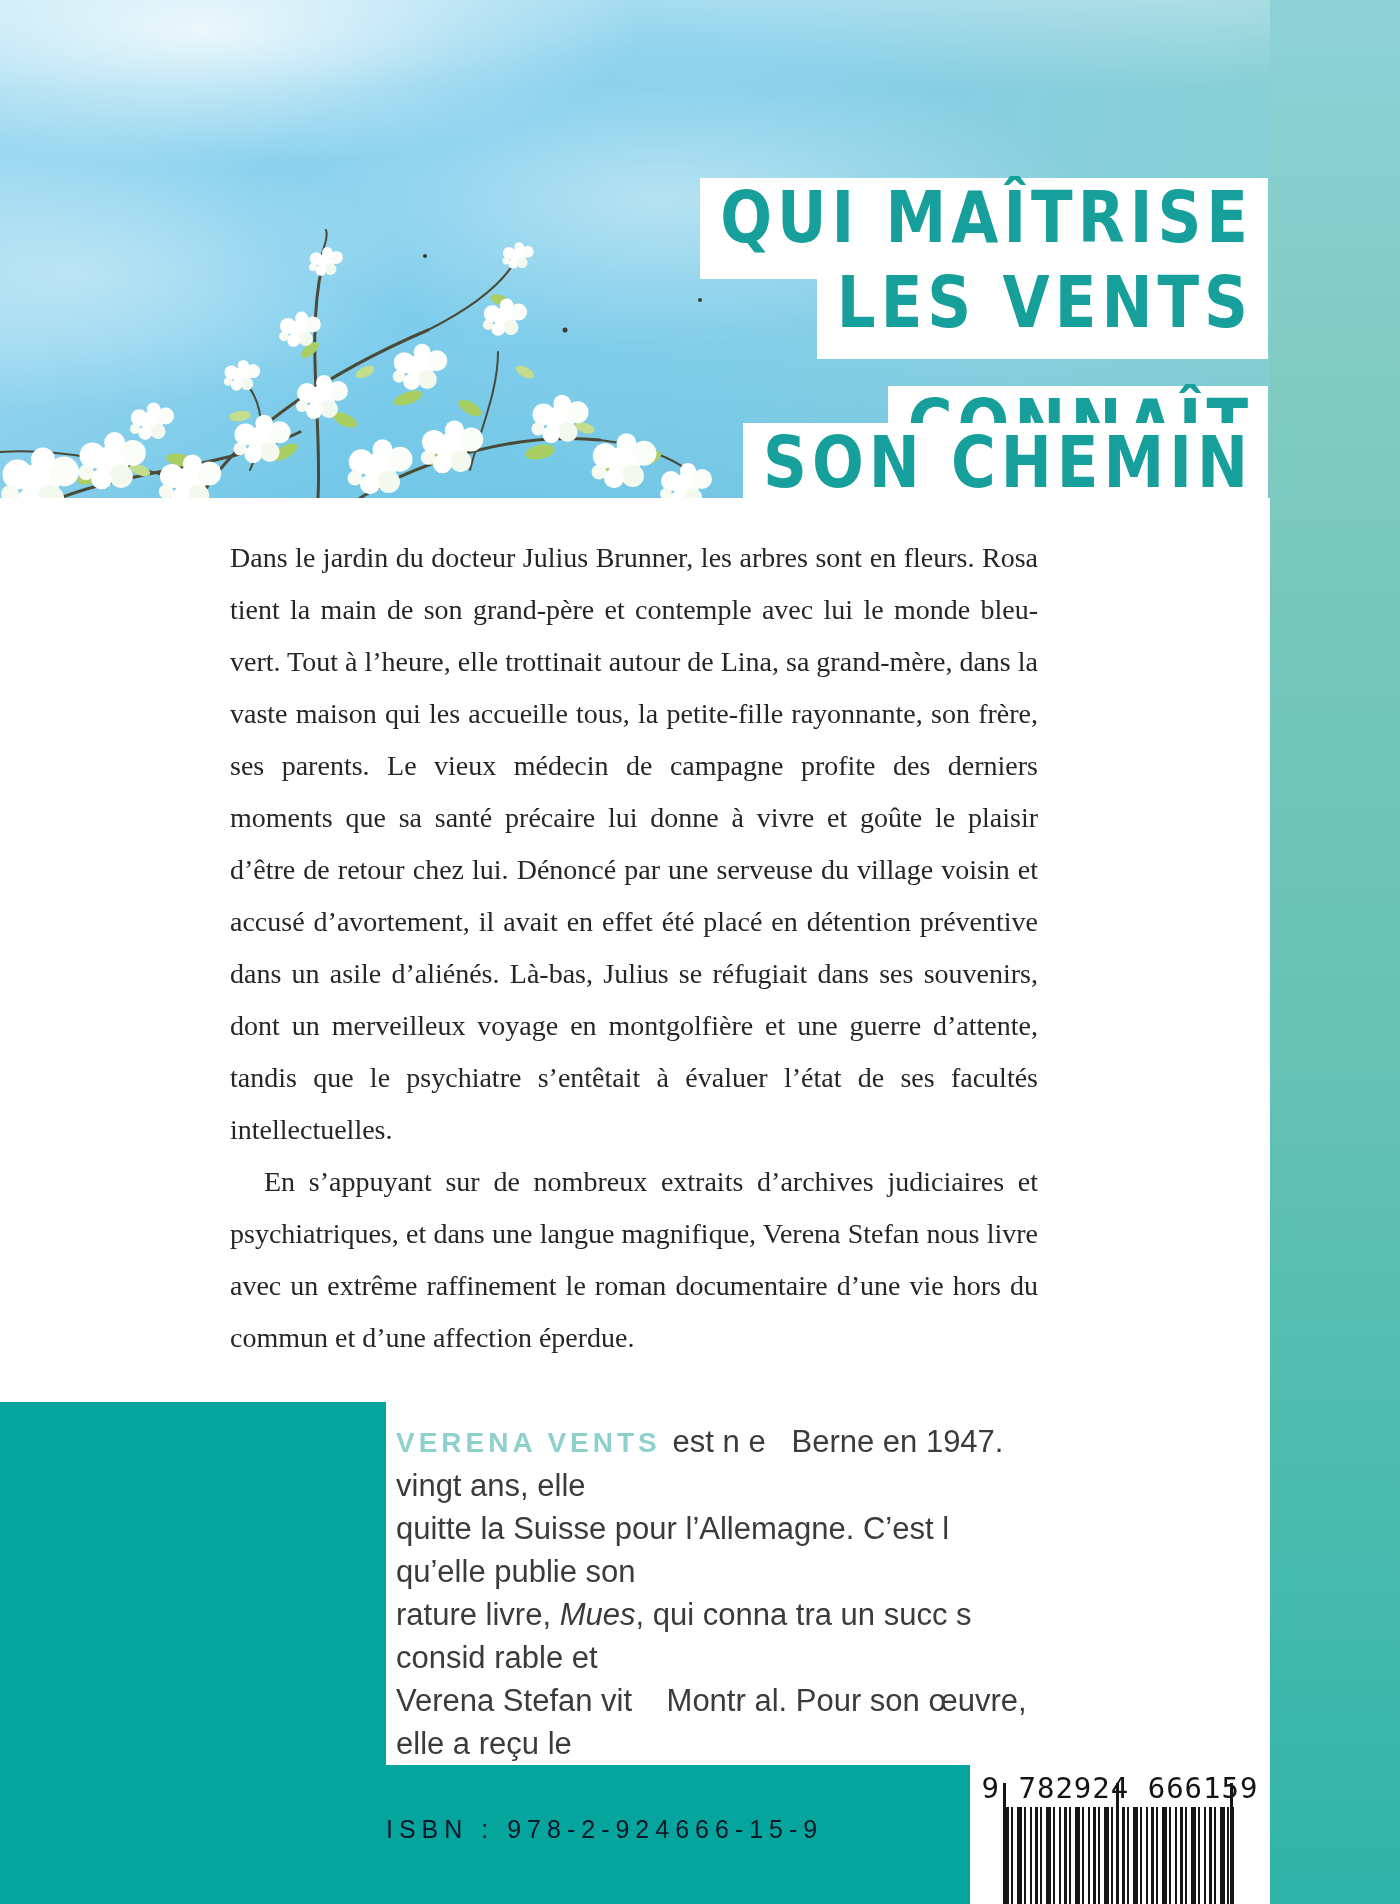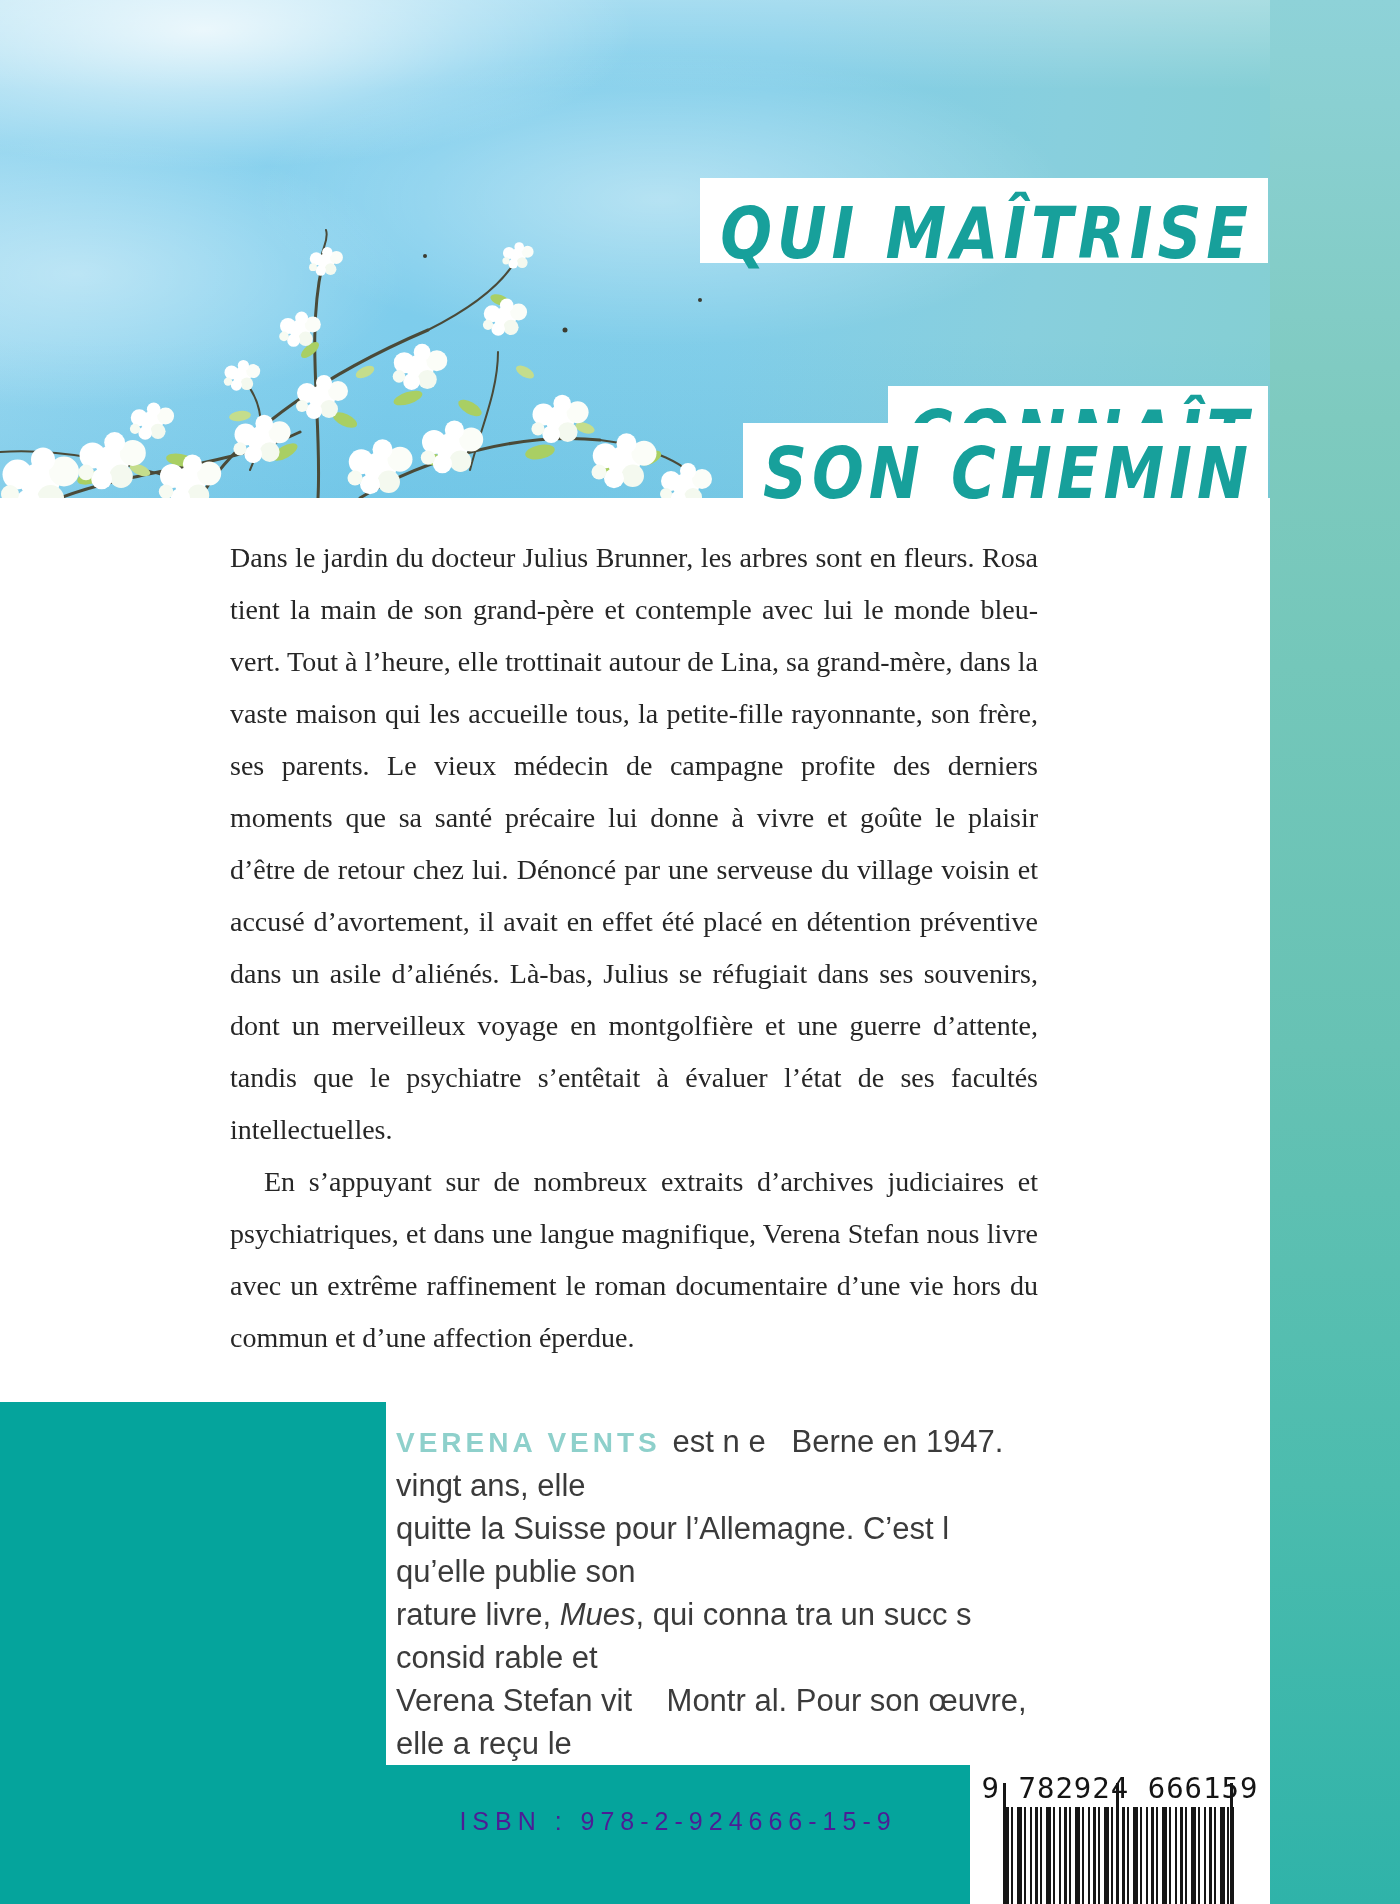--- a/index.html
+++ b/index.html
@@ -20,23 +20,22 @@
   }
   .photo svg{position:absolute;left:0;top:0;}
   
   .right-band{
     position:absolute; left:1270px; top:0; width:130px; height:1904px;
     background:linear-gradient(180deg,#8ed2d8 0%, #7ecabf 22%, #74c7ba 35%, #67c2b4 55%, #4cbcae 78%, #2fb3a9 100%);
   }
   
   .title-line{
     position:absolute; right:132px; height:80px;
-    background:#ffffff; display:flex; align-items:flex-end; justify-content:flex-end;
-    padding:0 20px;
-    font-style:italic;
+    background:#ffffff; display:flex; align-items:flex-start; justify-content:flex-end;
+    padding:8px 20px;
   }
   .title-line .tl-text{
     font-family:"DejaVu Sans", "Liberation Sans", sans-serif;
     font-weight:700; font-size:61px; letter-spacing:5px; margin-right:-5px;
     color:#17a09b; transform:scaleY(1.18); transform-origin:center;
     white-space:nowrap; line-height:1;
   }
   .tl1{top:178px; height:85px;}
   .tl2{top:263px;}
   .tl3{top:343px;margin-top:43px;}
@@ -64,22 +63,22 @@
   .bio-label{
     font-weight:700; font-size:28px; letter-spacing:4px; color:#8ed0cb;
   }
   .bio .it{font-style:italic;margin-top:40px;}
   
   .isbn-strip{
     position:absolute; left:386px; top:1765px; width:584px; height:139px;
     background:#05a49c;
   }
   .isbn-text{
-    position:absolute; left:0; right:0; top:42px; text-align:center;
-    color:#4c1d95; font-size:25px; letter-spacing:6px; font-weight:400;
+    position:absolute; left:0; right:0; top:50px; text-align:left;
+    color:#0f172a; font-size:25px; letter-spacing:6px; font-weight:400;
     font-family:"Liberation Sans", sans-serif;
   }
   
   .barcode{
     position:absolute; left:970px; top:1763px; width:300px; height:141px;
     background:#ffffff;
   }
   .barcode-digits{
     position:absolute; left:0; right:0; top:8px; text-align:center;
     font-family:"DejaVu Sans Mono", monospace; font-size:29px; letter-spacing:1px;
@@ -173,20 +172,23 @@
       <circle cx="700" cy="300" r="2" fill="#3c3c30"></circle>
       <circle cx="425" cy="256" r="2" fill="#3c3c30"></circle>
     </svg>
   </div>
 
   <div class="right-band"></div>
 
   <div class="title-line tl1">
     <span class="tl-text">QUI MAÎTRISE</span>
   </div>
+  <div class="title-line tl2">
+    <span class="tl-text">LES VENTS</span>
+  </div>
   <div class="title-line tl3">
     <span class="tl-text">CONNAÎT</span>
   </div>
   <div class="title-line tl4">
     <span class="tl-text">SON CHEMIN</span>
   </div>
 
   <div class="synopsis">
     <p>Dans le jardin du docteur Julius Brunner, les arbres sont en fleurs. Rosa tient la main de son grand-père et contemple avec lui le monde bleu-vert. Tout à l’heure, elle trottinait autour de Lina, sa grand-mère, dans la vaste maison qui les accueille tous, la petite-fille rayonnante, son frère, ses parents. Le vieux médecin de campagne profite des derniers moments que sa santé précaire lui donne à vivre et goûte le plaisir d’être de retour chez lui. Dénoncé par une serveuse du village voisin et accusé d’avortement, il avait en effet été placé en détention préventive dans un asile d’aliénés. Là-bas, Julius se réfugiait dans ses souvenirs, dont un merveilleux voyage en montgolfière et une guerre d’attente, tandis que le psychiatre s’entêtait à évaluer l’état de ses facultés intellectuelles.</p>
     <p class="indent">En s’appuyant sur de nombreux extraits d’archives judiciaires et psychiatriques, et dans une langue magnifique, Verena Stefan nous livre avec un extrême raffinement le roman documentaire d’une vie hors du commun et d’une affection éperdue.</p>

